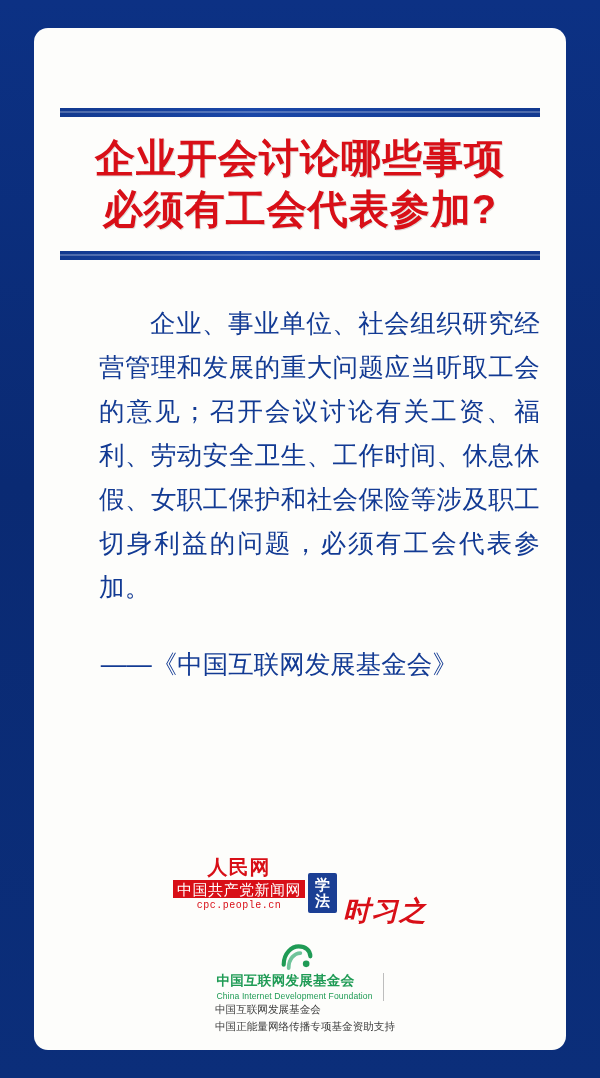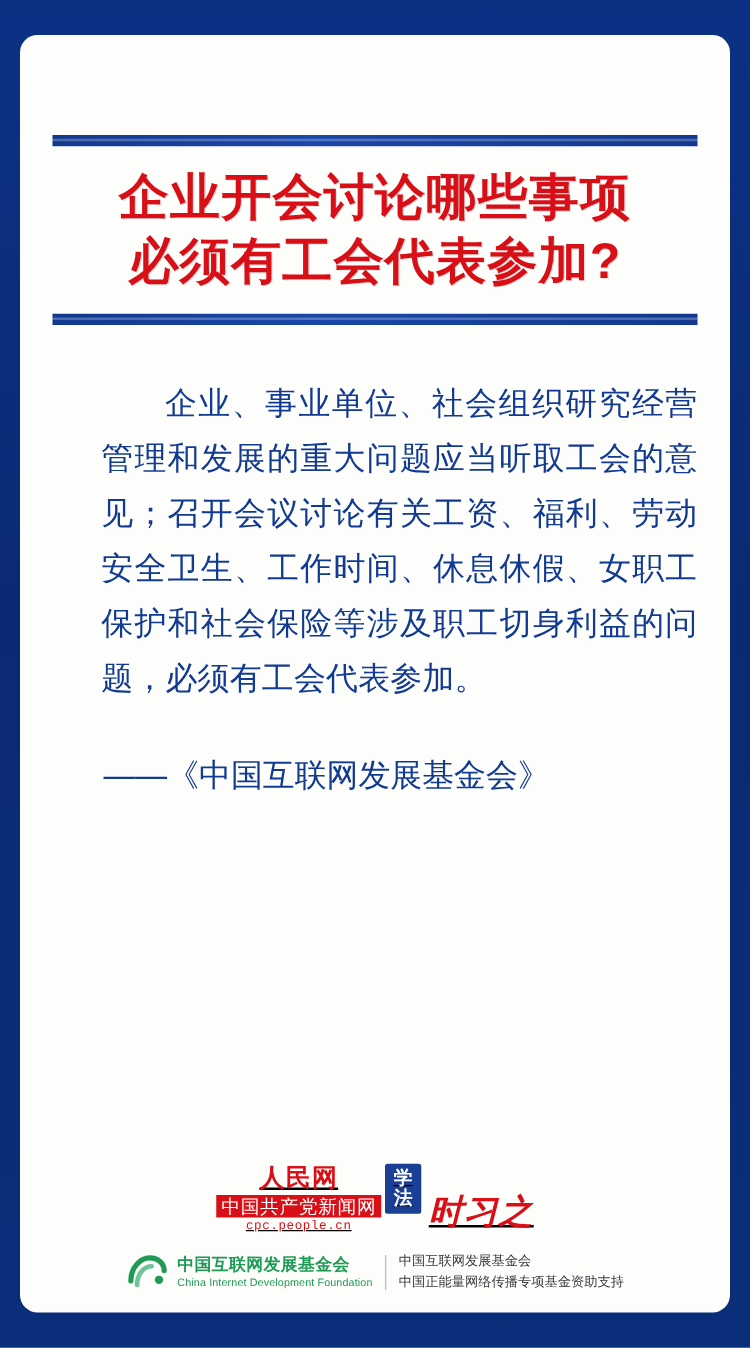--- a/index.html
+++ b/index.html
@@ -12,21 +12,21 @@
     background: #0b2e7a;
     font-family: "Liberation Sans", sans-serif;
     overflow: hidden;
   }
   .poster {
     position: relative;
     width: 600px;
     height: 1078px;
     background: linear-gradient(180deg, #0c3184 0%, #0a2a73 45%, #0b2e7a 100%);
     box-sizing: border-box;
-    padding: 28px 16px;
+    padding: 28px 34px;
   }
   .card {
     position: relative;
     width: 100%;
     height: 100%;
     background: #fdfdfb;
     border-radius: 14px;
     box-sizing: border-box;
     padding: 30px 26px 16px 26px;
     display: flex;
@@ -91,24 +91,23 @@
   .source-line2 { }
 
   
   .logos {
     margin-top: auto;
     padding-top: 8px;
   }
   .logo-row-1 {
     display: flex;
     justify-content: center;
-    align-items: flex-end;
+    align-items: flex-start;
     gap: 3px;
     margin-bottom: 14px;
-    text-decoration: underline;
   }
   .rmw {
     text-align: center;
     line-height: 1;
   }
   .rmw-top {
     color: #d80f17;
     font-size: 20px;
     font-weight: bold;
     letter-spacing: 1px;
@@ -152,20 +151,21 @@
     font-style: italic;
     letter-spacing: 1px;
     margin-top: 36px;
   }
   .logo-row-2 {
     display: flex;
     justify-content: center;
     align-items: center;
     gap: 0;
     border-top: 0;
+    flex-direction: column;
   }
   .cidf-mark {
     width: 34px;
     height: 30px;
     margin-right: 7px;
     flex: 0 0 auto;
   }
   .cidf-text {
     line-height: 1.18;
     padding-right: 10px;

